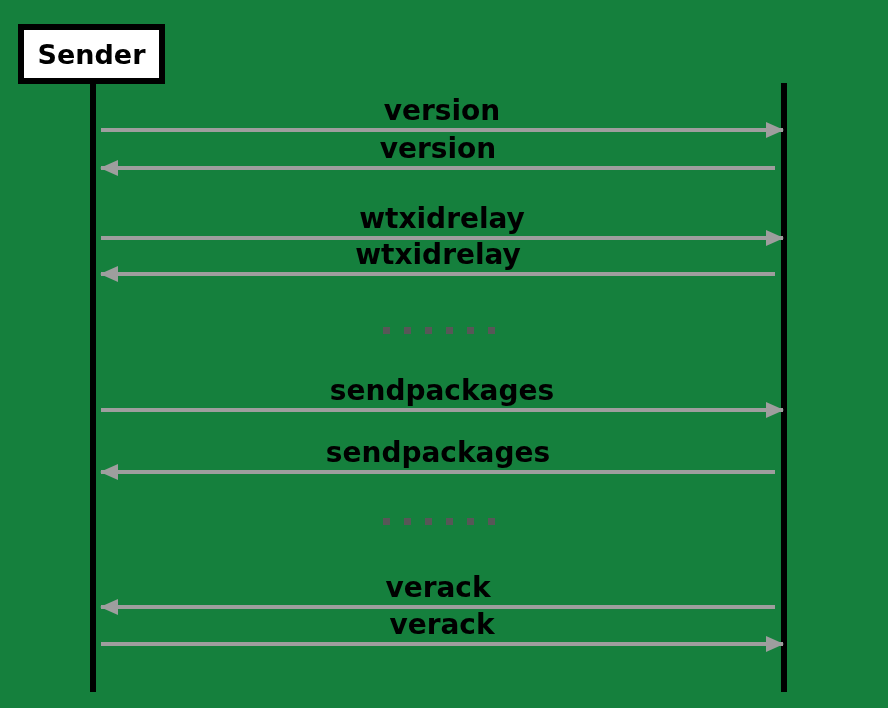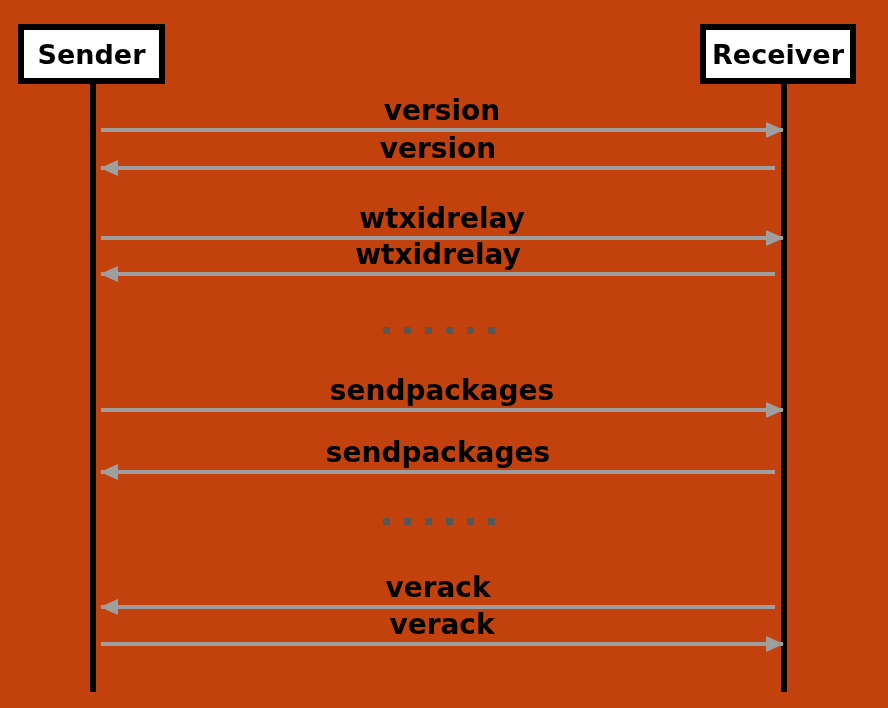--- a/index.html
+++ b/index.html
@@ -4,21 +4,21 @@
 <style>
   html, body {
     margin: 0;
     padding: 0;
     background: #ffffff;
   }
   #canvas {
     position: relative;
     width: 888px;
     height: 708px;
-    background: #c2410c;
+    background: #15803d;
     font-family: "DejaVu Sans", "Liberation Sans", sans-serif;
     overflow: hidden;
   }
 
   
   .lifeline {
     position: absolute;
     width: 6px;
     background: #000000;
   }
@@ -100,23 +100,20 @@
 
 <div id="canvas">
 
   <div class="lifeline" id="lifeline-sender" style="left:90px; top:83px; height:609px;"></div>
   <div class="lifeline" id="lifeline-receiver" style="left:781px; top:83px; height:609px;"></div>
 
   <div class="participant-box" id="box-sender" style="left:18px; top:24px; width:147px; height:60px;">
     <span class="participant-label">Sender</span>
   </div>
 
-  <div class="participant-box" id="box-receiver" style="left:700px; top:24px; width:156px; height:60px;">
-    <span class="participant-label">Receiver</span>
-  </div>
 
   <div class="message" style="left:101px; top:128px; width:682px;">
     <div class="msg-line" style="width:682px;"></div>
     <div class="msg-head right"></div>
     <div class="msg-label">version</div>
   </div>
 
   <div class="message" style="left:101px; top:166px; width:674px;">
     <div class="msg-line" style="width:674px;"></div>
     <div class="msg-head left"></div>

